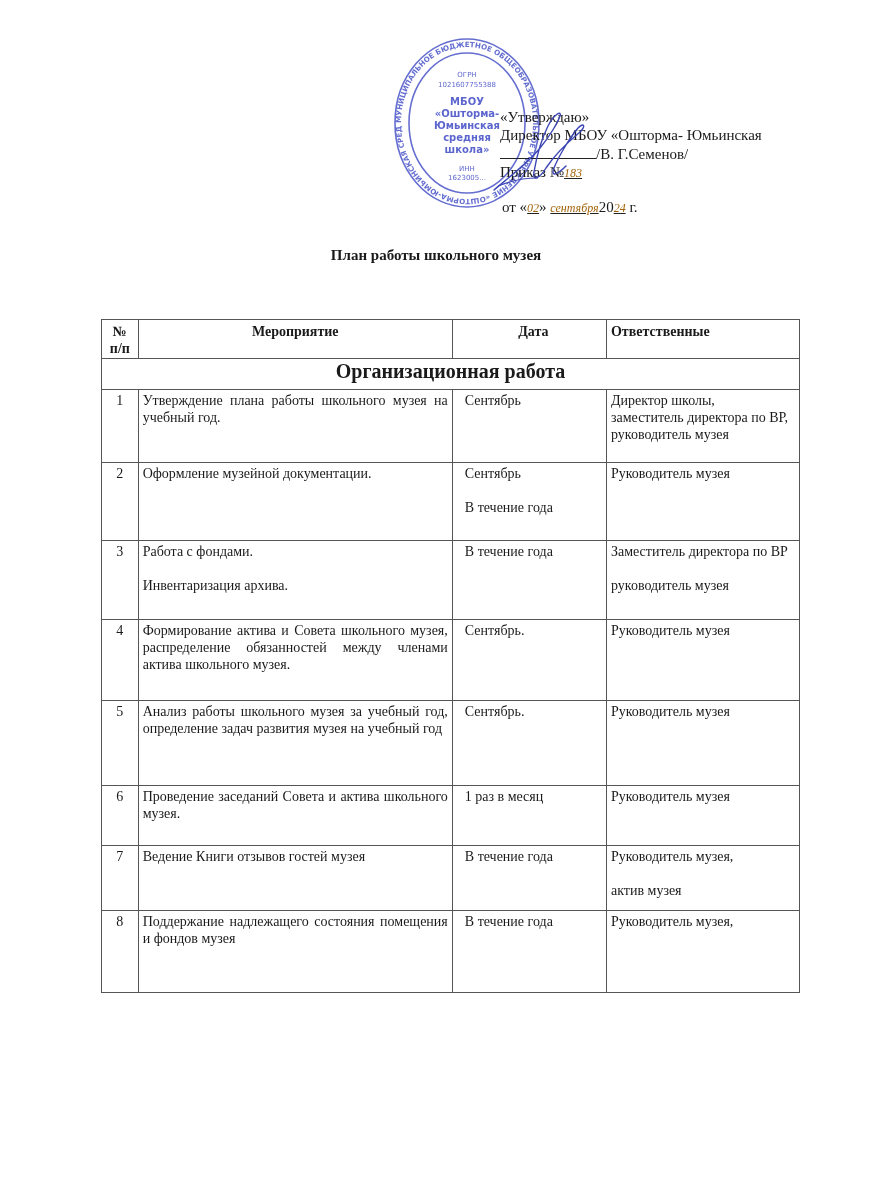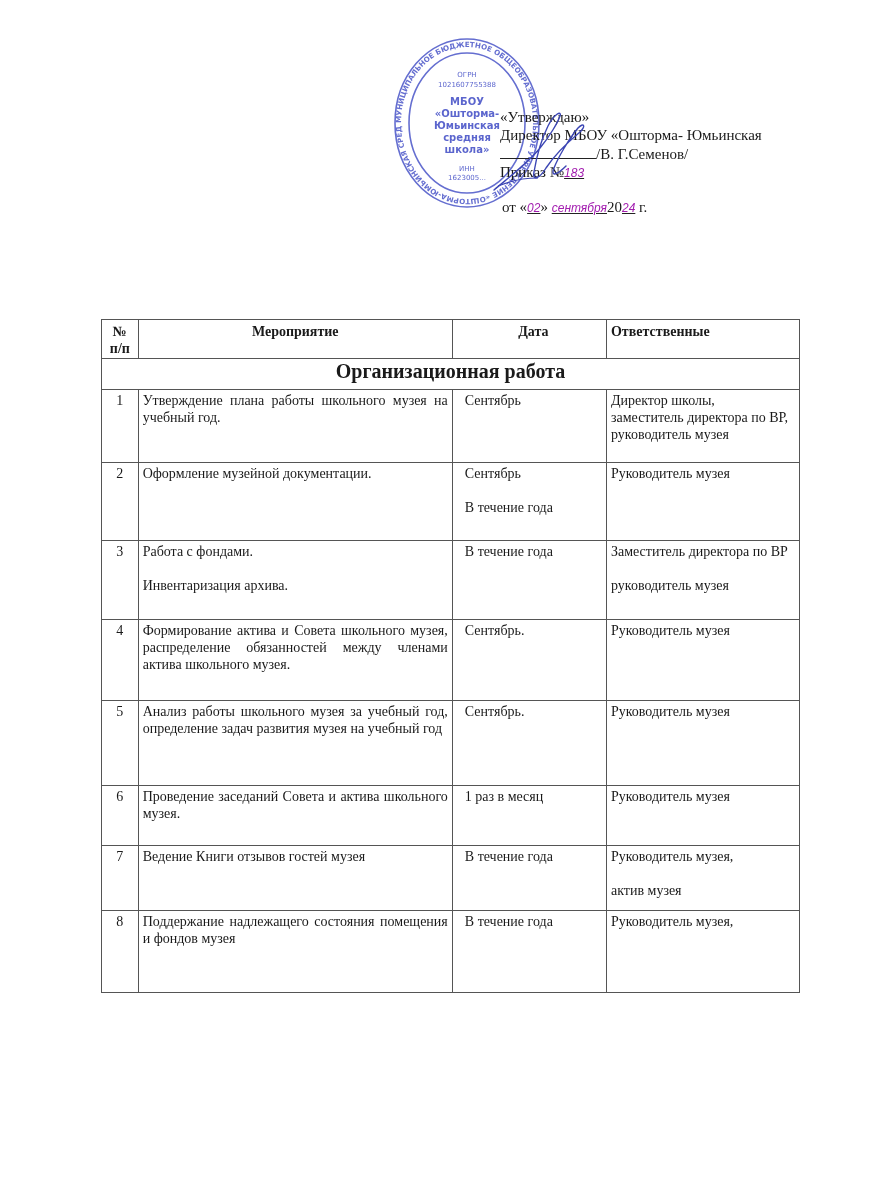--- a/index.html
+++ b/index.html
@@ -3,21 +3,21 @@
 <meta charset="utf-8">
 <style>
   html, body { margin: 0; padding: 0; background: #ffffff; }
   body { width: 872px; height: 1200px; position: relative; overflow: hidden;
          font-family: "Liberation Serif", "DejaVu Serif", serif; color: #1a1a1a; }
 
   
   .approval { position: absolute; left: 500px; top: 108px; font-size: 15px; line-height: 18px; }
   .approval .line { white-space: nowrap; }
   .approval .indent { padding-left: 2px; margin-top: 16px; }
-  .hand { font-family: Liberation Sans, sans-serif; font-style: italic; color: #a21caf; font-size: 12px;
+  .hand { font-family: Liberation Serif, serif; font-style: italic; color: #a16207; font-size: 12px;
           text-decoration: underline; text-decoration-color: #222; }
   .blank { display: inline-block; border-bottom: 1px solid #222; width: 96px; height: 14px; vertical-align: baseline; }
 
   
   .stamp { position: absolute; left: 392px; top: 33px; width: 150px; height: 175px; }
 
   
   .signature { position: absolute; left: 488px; top: 108px; width: 120px; height: 90px; pointer-events: none; }
 
   
@@ -78,20 +78,21 @@
     <span class="hand">сентября</span><span>20</span><span class="hand">24</span><span> г.</span>
   </div>
 </div>
 
 <svg class="signature" viewBox="0 0 120 90" xmlns="http://www.w3.org/2000/svg">
   <path d="M6,82 C20,70 40,55 52,40 C62,28 70,14 72,8 C74,2 66,6 60,18 C52,34 48,52 46,64 C44,74 52,70 58,60 C66,48 80,34 92,24 C98,18 96,14 90,20 C80,32 70,50 66,60 C62,70 70,66 78,58" fill="none" stroke="#3c46b4" stroke-width="1.4" stroke-linecap="round"></path>
   <path d="M10,78 C24,72 38,70 50,70" fill="none" stroke="#3c46b4" stroke-width="1.2"></path>
 </svg>
 
 <div class="title">
+  <div>План работы школьного музея</div>
 </div>
 
 <table class="plan-table">
   <thead>
     <tr>
       <th class="col-num">
         <div>№</div>
         <div>п/п</div>
       </th>
       <th class="col-event" style="text-align:center">Мероприятие</th>

